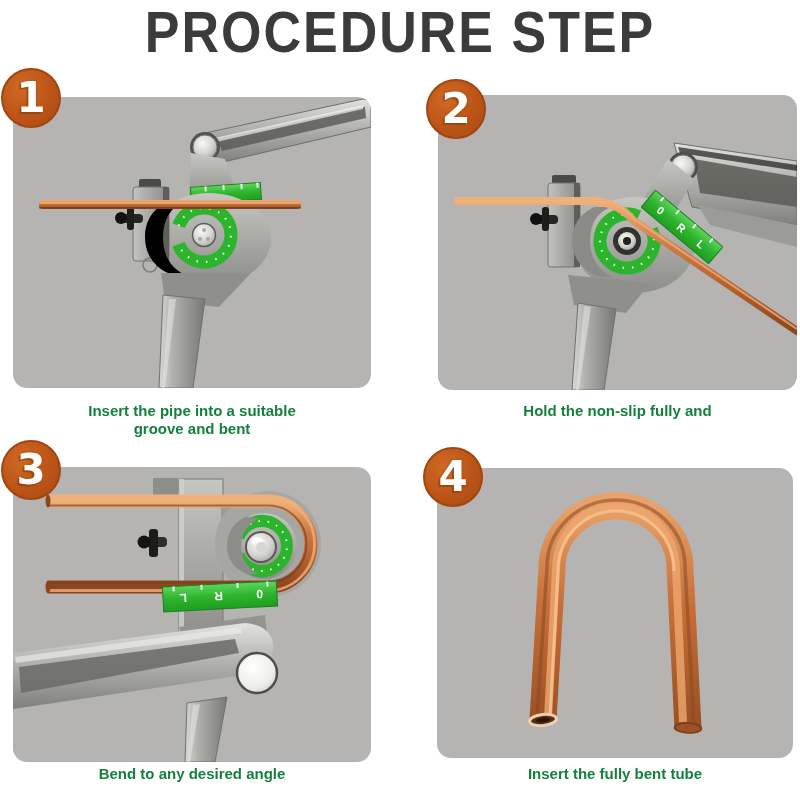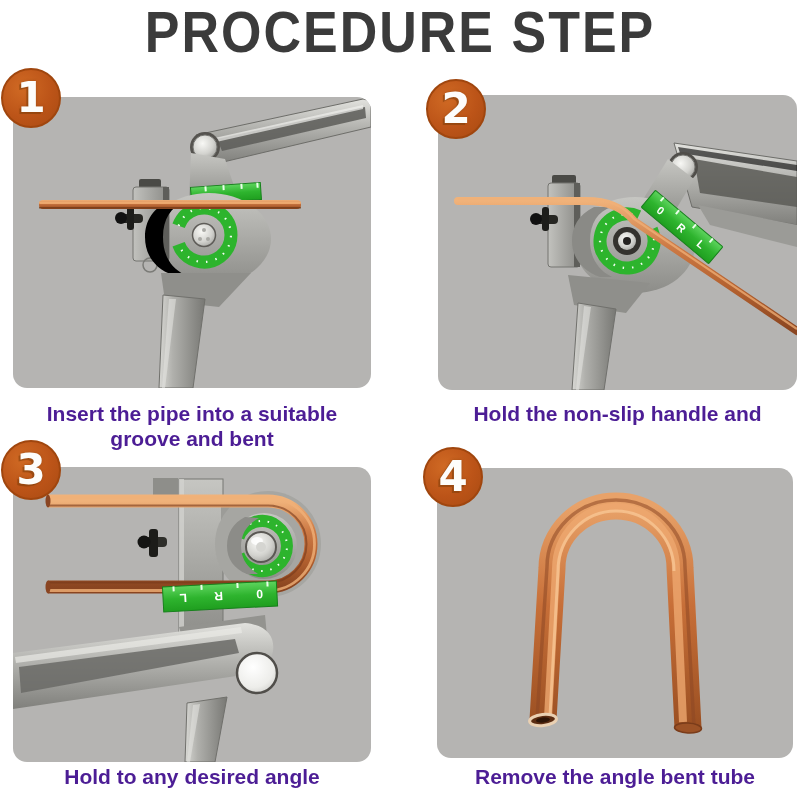--- a/index.html
+++ b/index.html
@@ -17,22 +17,22 @@
   .badge{position:absolute;width:60px;height:60px;border-radius:50%;
          background:radial-gradient(circle at 35% 32%, #d06a24 0%, #bc5418 55%, #a84a12 100%);
          border:2px solid #a0460e;box-sizing:border-box;
          color:#fdfdfb;font-size:42px;font-weight:bold;font-family:"DejaVu Sans",sans-serif;
          text-align:center;line-height:56px;
          text-shadow:-2px 2px 0 rgba(130,62,10,0.55), 0 0 3px rgba(120,60,10,0.5);}
   #badge1{left:1px;top:68px;}
   #badge2{left:426px;top:79px;}
   #badge3{left:1px;top:440px;}
   #badge4{left:423px;top:447px;}
-  .caption{position:absolute;text-align:center;font-weight:bold;font-size:21px;
-           line-height:1.18;color:#4c1d95;}
+  .caption{position:absolute;text-align:center;font-weight:bold;font-size:15px;
+           line-height:1.18;color:#15803d;}
   #cap1{left:13px;top:402px;width:358px;}
   #cap2{left:438px;top:402px;width:359px;}
   #cap3{left:13px;top:765px;width:358px;}
   #cap4{left:437px;top:765px;width:356px;}
   .svgtext{font-family:"Liberation Sans",sans-serif;font-weight:bold;fill:#ffffff;}
 </style>
 </head>
 <body>
 
 <div class="canvas">
@@ -264,22 +264,22 @@
   <div class="badge" id="badge1">1</div>
   <div class="badge" id="badge2">2</div>
   <div class="badge" id="badge3">3</div>
   <div class="badge" id="badge4">4</div>
 
   <div class="caption" id="cap1">
     <div>Insert the pipe into a suitable</div>
     <div>groove and bent</div>
   </div>
   <div class="caption" id="cap2">
-    <div>Hold the non-slip handle and</div>
+    <div>Hold the non-slip fully and</div>
   </div>
   <div class="caption" id="cap3">
-    <div>Hold to any desired angle</div>
+    <div>Bend to any desired angle</div>
   </div>
   <div class="caption" id="cap4">
-    <div>Remove the angle bent tube</div>
+    <div>Insert the fully bent tube</div>
   </div>
 
 </div>
 
 </body></html>

